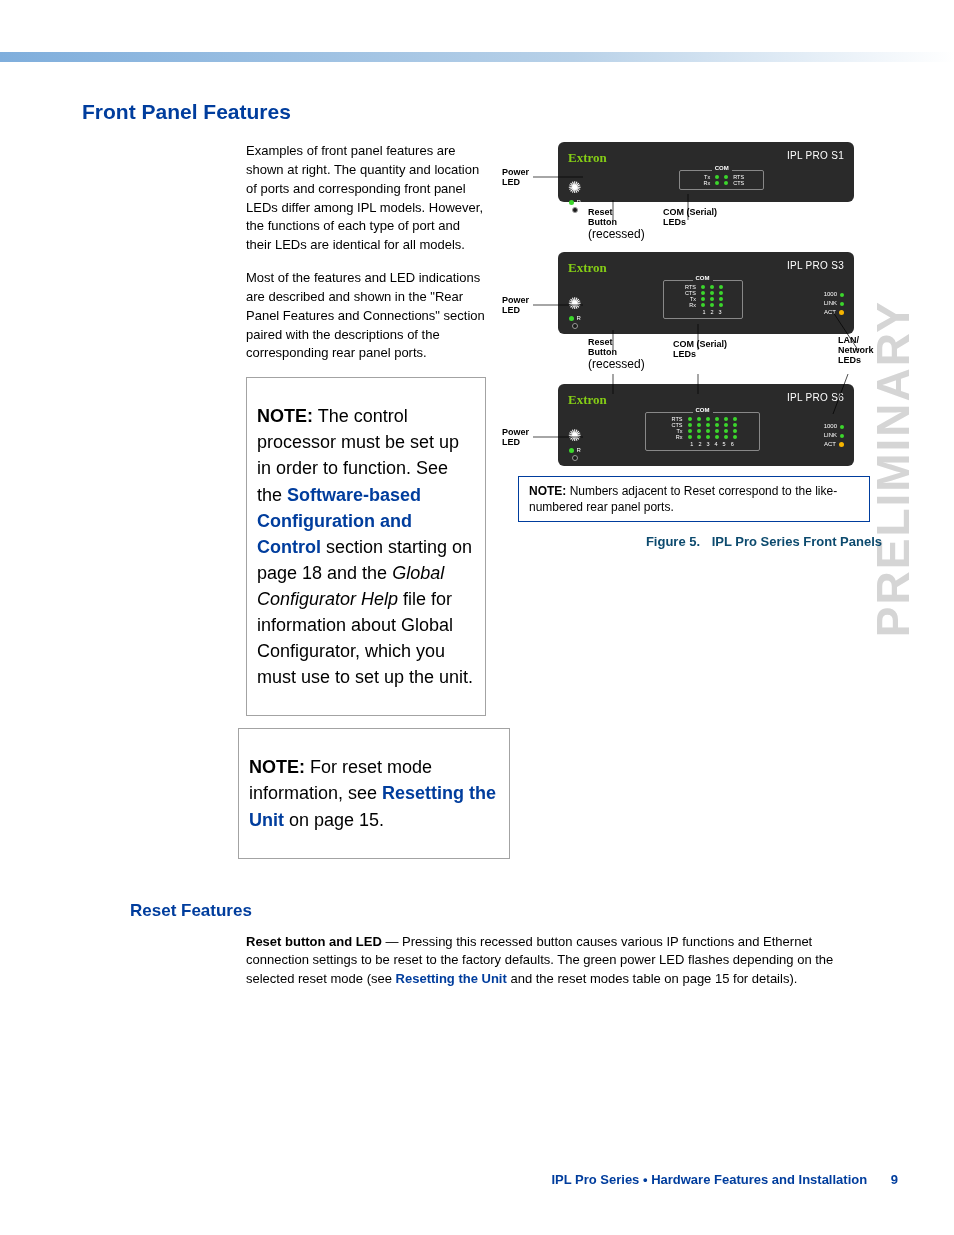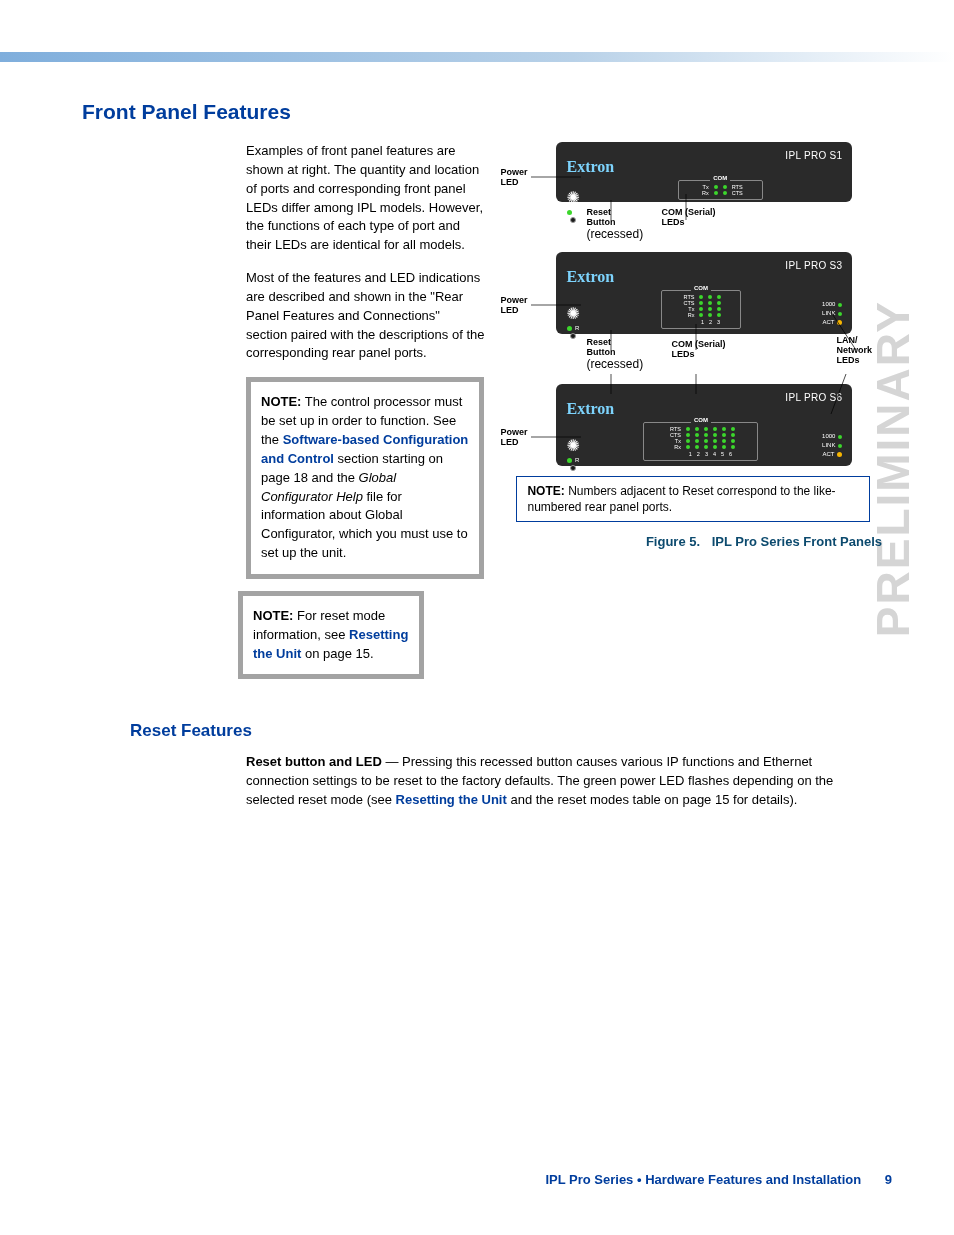--- a/index.html
+++ b/index.html
@@ -56,60 +56,60 @@
   }
   .right-col {
     width: 380px;
   }
   p.body-text {
     font-size: 13px;
     line-height: 1.45;
     margin-bottom: 14px;
   }
   .note-box {
-    border: 5px solid #a3a3a3;
-    padding: 11px 10px;
-    font-size: 13px;
+    border: 1px solid #a3a3a3;
+    padding: 25px 10px;
+    font-size: 18px;
     line-height: 1.45;
     margin-bottom: 12px;
   }
   .note-label { font-weight: bold; }
   .link-blue { color: #003d9d; font-weight: bold; }
   .italic { font-style: italic; }
   .bold { font-weight: bold; }
   .figure-caption {
     color: #0c4a6e;
     font-size: 13px;
     margin-top: 12px;
     text-align: right;
   }
   .figure-caption .fignum { font-weight: bold; }
   .figure-caption .figtitle { font-weight: bold; margin-left: 8px; }
   .footer {
     position: absolute;
     bottom: 48px;
-    right: 62px;
+    right: 56px;
     font-size: 13px;
     color: #003d9d;
     font-weight: bold;
   }
   .footer .pagenum { margin-left: 20px; }
 
   
   .panel {
     background: #2a2a2a;
     border-radius: 6px;
     padding: 8px 10px 10px 10px;
     margin-bottom: 6px;
     position: relative;
     color: #fff;
     font-size: 7px;
   }
   .panel-header { display: flex; justify-content: space-between; margin-bottom: 4px; }
-  .brand { font-family: Georgia, serif; font-size: 16px; color: #7dd3fc; font-weight: bold; margin-top: 8px; }
+  .brand { font-family: Georgia, serif; font-size: 13px; color: #84cc16; font-weight: bold; }
   .model { font-size: 10px; font-weight: normal; letter-spacing: 0.3px; }
   .star {
     display: inline-block;
     color: #fff;
     font-size: 16px;
     position: relative;
   }
   .led-green {
     display: inline-block;
     width: 5px; height: 5px;
@@ -202,21 +202,21 @@
 
   <div class="two-col">
     <div class="left-col">
       <p class="body-text">Examples of front panel features are shown at right. The quantity and location of ports and corresponding front panel LEDs differ among IPL models. However, the functions of each type of port and their LEDs are identical for all models.</p>
       <p class="body-text">Most of the features and LED indications are described and shown in the "Rear Panel Features and Connections" section paired with the descriptions of the corresponding rear panel ports.</p>
 
       <div class="note-box">
         <span class="note-label">NOTE:</span><span> The control processor must be set up in order to function. See the </span><span class="link-blue">Software-based Configuration and Control</span><span> section starting on page 18 and the </span><span class="italic">Global Configurator Help</span><span> file for information about Global Configurator, which you must use to set up the unit.</span>
       </div>
 
-      <div class="note-box" style="margin-left:-8px;width:186px;">
+      <div class="note-box" style="margin-left:-8px;width:272px;">
         <span class="note-label">NOTE:</span><span> For reset mode information, see </span><span class="link-blue">Resetting the Unit</span><span> on page 15.</span>
       </div>
     </div>
 
     <div class="right-col">
 
       <div class="panel-group" style="margin-left:52px;">
         <div class="label-callout" style="position:absolute;left:-56px;top:26px;">Power<br>LED</div>
         <div class="panel" style="width:296px;height:60px;">
           <div class="panel-header">

